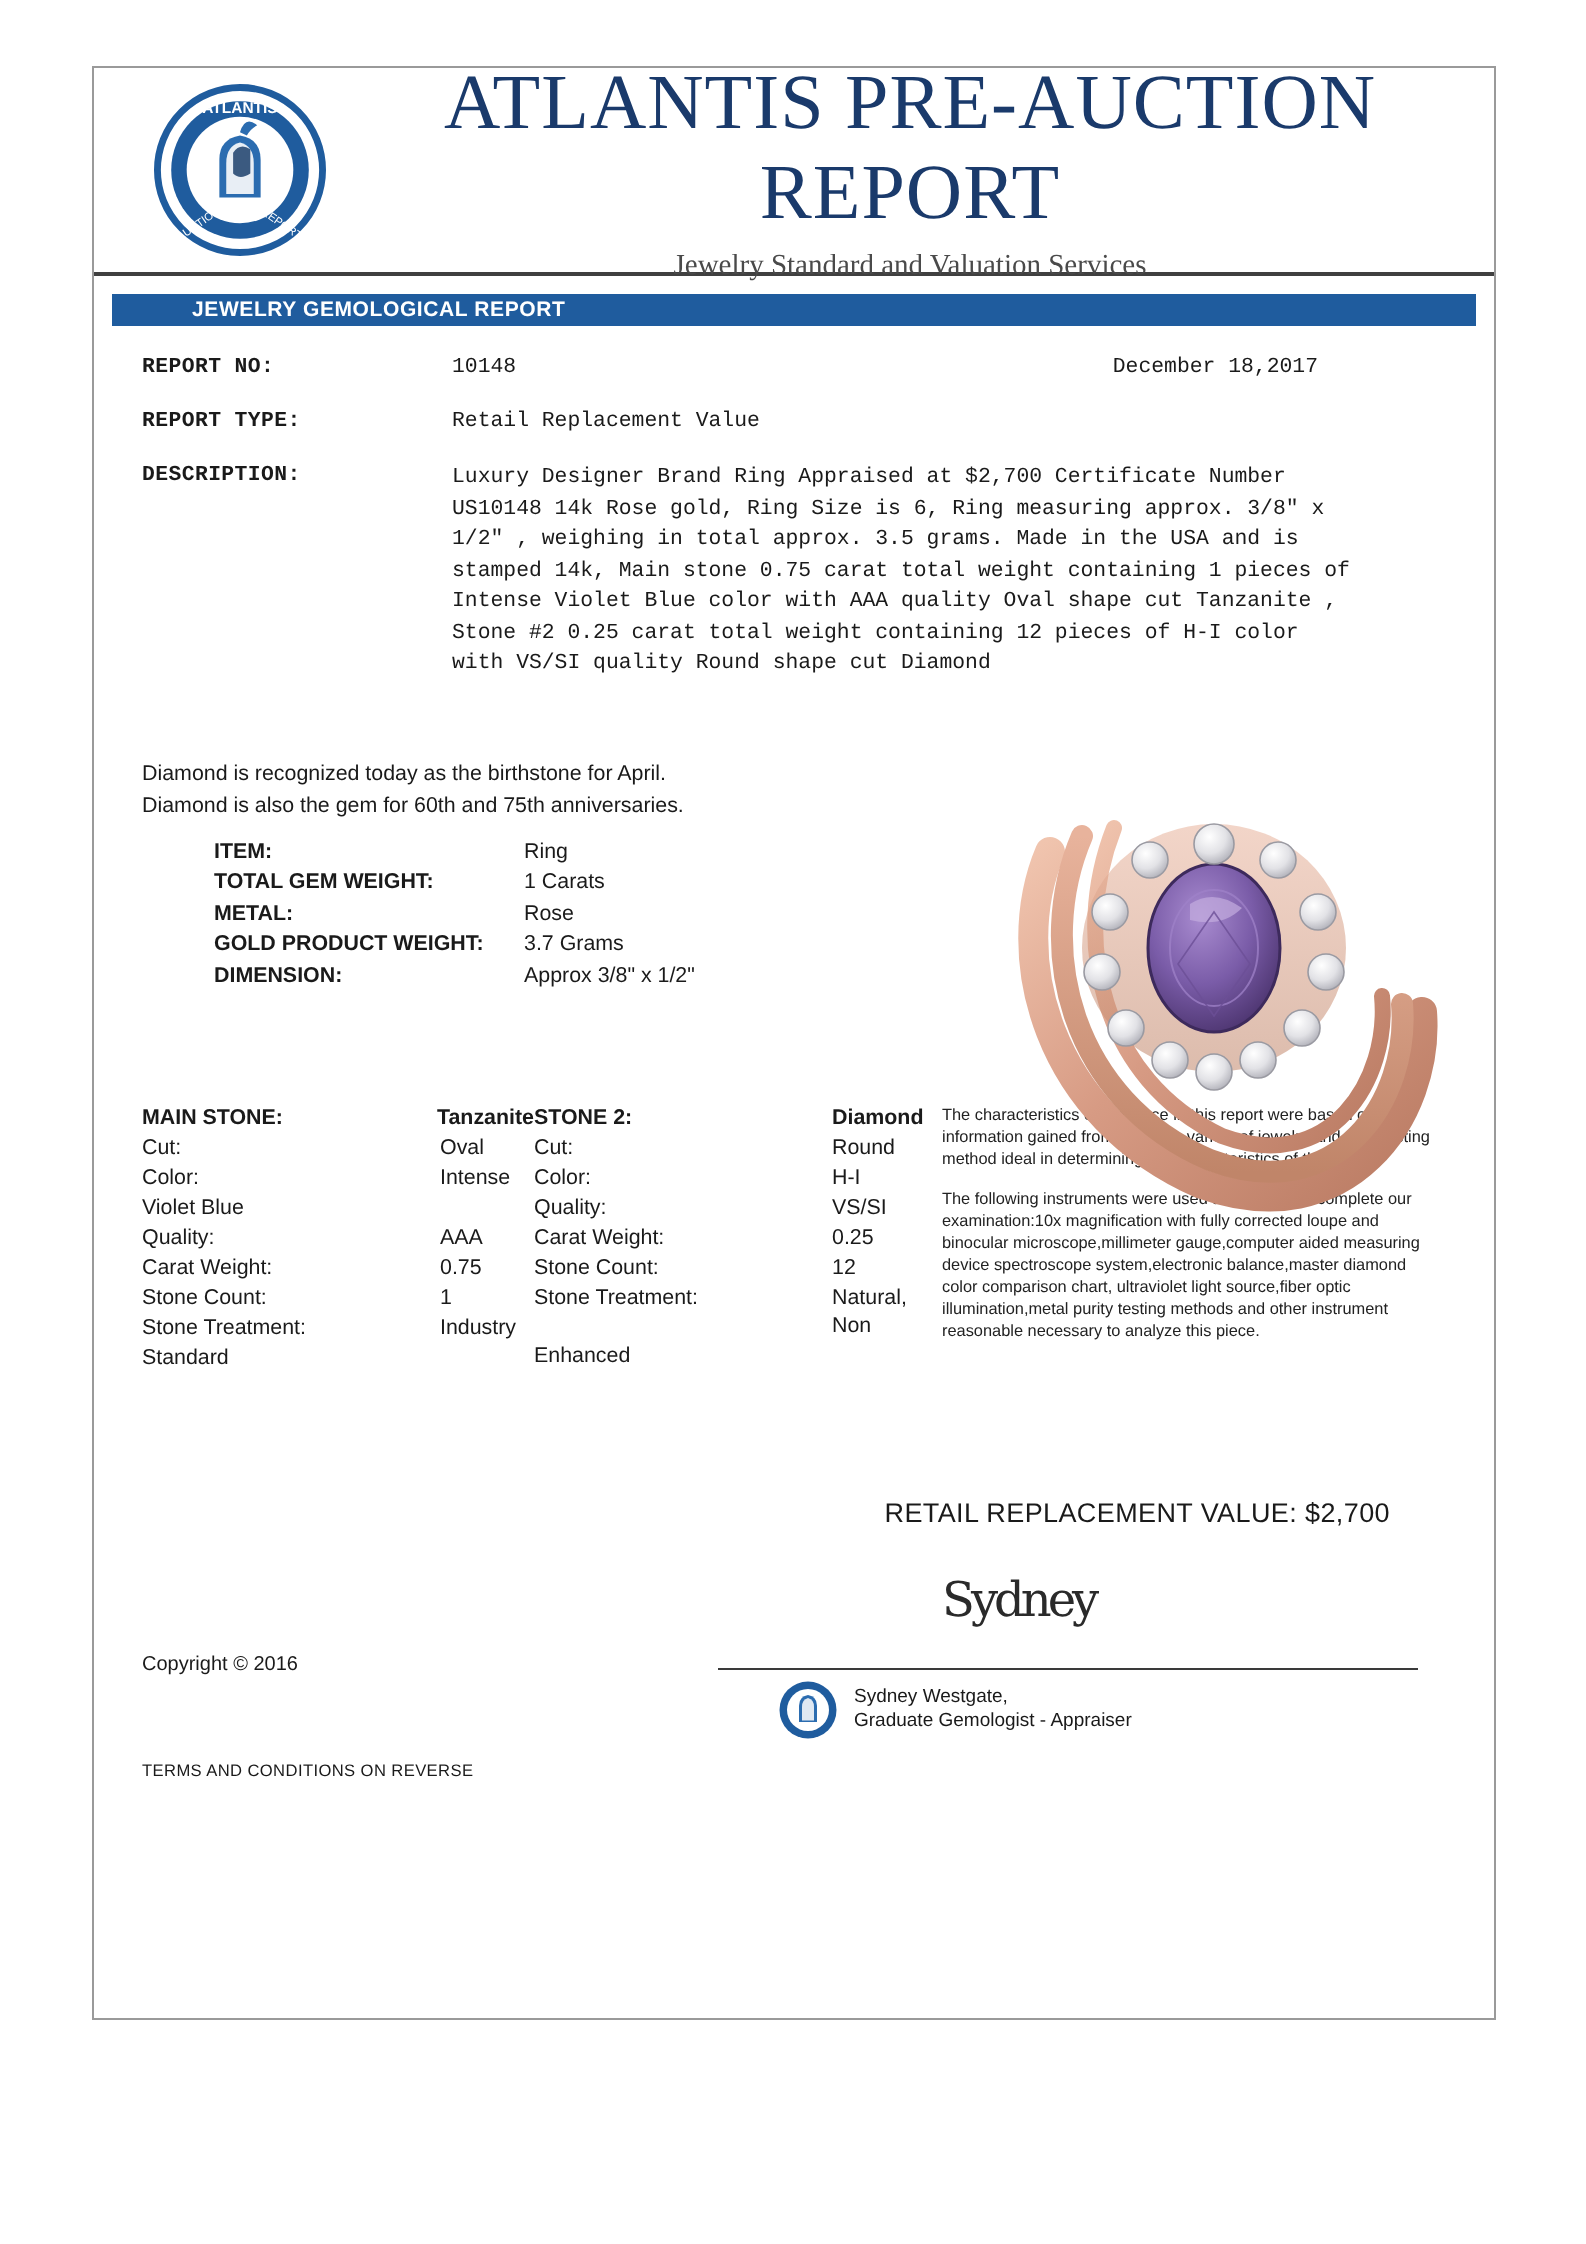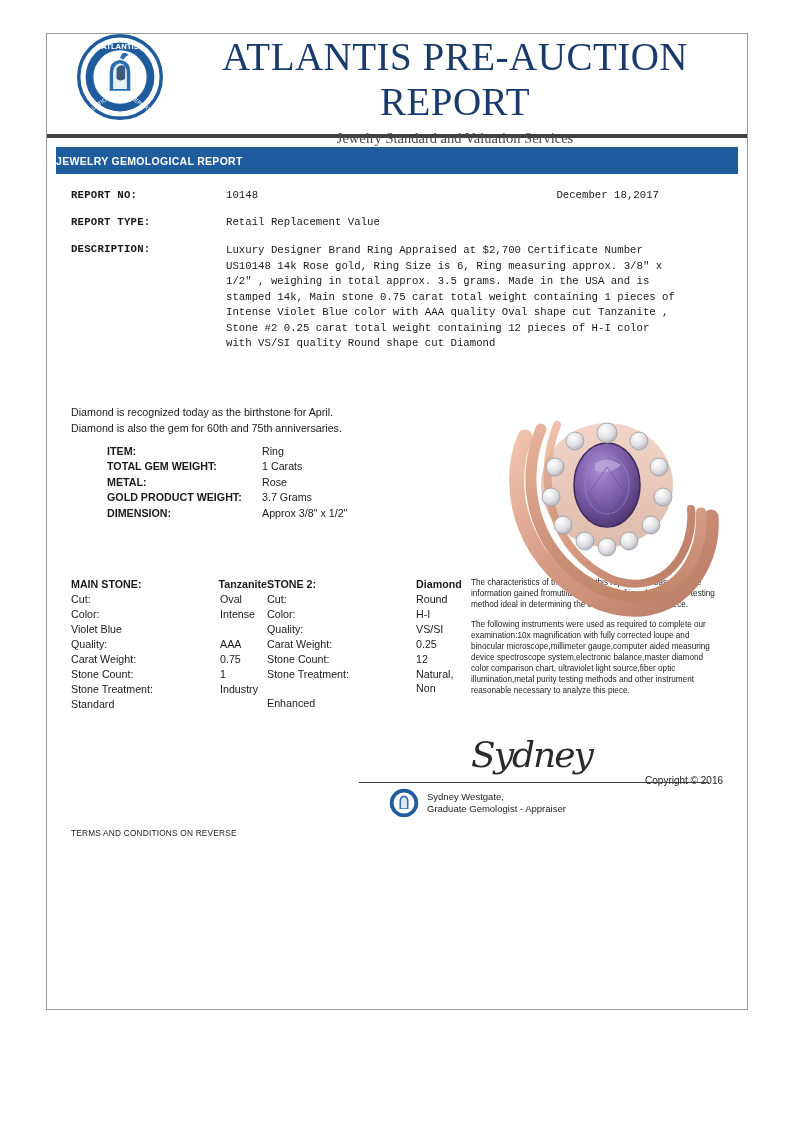--- a/index.html
+++ b/index.html
@@ -23,22 +23,22 @@
     height: 977px;
     border: 1px solid #9a9a9a;
     box-sizing: border-box;
     background: #fff;
   }
 
   
   .header {
     height: 104px;
     display: flex;
-    align-items: flex-start;
-    border-bottom: 4px solid #404040;
+    align-items: center;
+    border-bottom: 2px solid #404040;
     box-sizing: border-box;
   }
   .logo-wrap {
     width: 146px;
     display: flex;
     justify-content: center;
     align-items: center;
   }
   .logo {
     width: 86px;
@@ -60,24 +60,25 @@
   .sub-title {
     font-family: "Liberation Serif", serif;
     font-size: 14.5px;
     color: #4a4a4a;
     margin-top: 6px;
   }
 
   
   .blue-bar {
     background: #1f5c9e;
-    height: 27px;
+    height: 16px;
     margin: 9px 9px 0 9px;
     display: flex;
     align-items: center;
+    padding-left: 40px;
     box-sizing: border-box;
   }
   .blue-bar span {
     color: #ffffff;
     font-size: 10.5px;
     font-weight: bold;
     letter-spacing: 0.3px;
   }
 
   
@@ -104,21 +105,21 @@
     position: absolute;
     right: 88px;
     font-weight: normal;
   }
   .desc-text {
     line-height: 15.5px;
     max-width: 452px;
   }
 
   .note-block {
-    margin-top: 52px;
+    margin-top: 38px;
     font-size: 10.7px;
     line-height: 16px;
     max-width: 330px;
   }
 
   .spec-list {
     margin-top: 9px;
     font-size: 10.7px;
   }
   .spec-row {
@@ -182,40 +183,38 @@
   }
 
   
   .footer {
     margin-top: 58px;
     position: relative;
     font-size: 10px;
   }
   .copyright {
     line-height: 22px;
-    text-align: right;
   }
   .sig-area {
     position: absolute;
     right: 14px;
     top: -32px;
     width: 350px;
   }
   .sig-line {
     border-bottom: 1px solid #3a3a3a;
     height: 44px;
     position: relative;
   }
   .sig-script {
     position: absolute;
     left: 112px;
     top: -4px;
     font-family: "DejaVu Serif", serif;
-    font-style: italic;
-    font-size: 36px;
+    font-size: 24px;
     color: #2a2a2a;
     letter-spacing: -2px;
   }
   .sig-info {
     display: flex;
     align-items: flex-start;
     margin-top: 5px;
   }
   .sig-seal {
     width: 30px;
@@ -438,20 +437,21 @@
           <div class="stone-v"></div>
         </div>
       </div>
 
       <div class="char-col">
         <p>The characteristics of the piece in this report were based on the information gained fromutilizing a variety of jewelry and gem testing method ideal in determining the characteristics of this piece.</p>
         <p>The following instruments were used as required to complete our examination:10x magnification with fully corrected loupe and binocular microscope,millimeter gauge,computer aided measuring device spectroscope system,electronic balance,master diamond color comparison chart, ultraviolet light source,fiber optic illumination,metal purity testing methods and other instrument reasonable necessary to analyze this piece.</p>
       </div>
     </div>
 
+    <div class="retail">RETAIL REPLACEMENT VALUE: $2,700</div>
 
     <div class="footer">
       <div class="copyright">Copyright © 2016</div>
 
       <div class="sig-area">
         <div class="sig-line">
           <span class="sig-script">Sydney</span>
         </div>
         <div class="sig-info">
           <svg class="sig-seal" viewBox="0 0 40 40">

